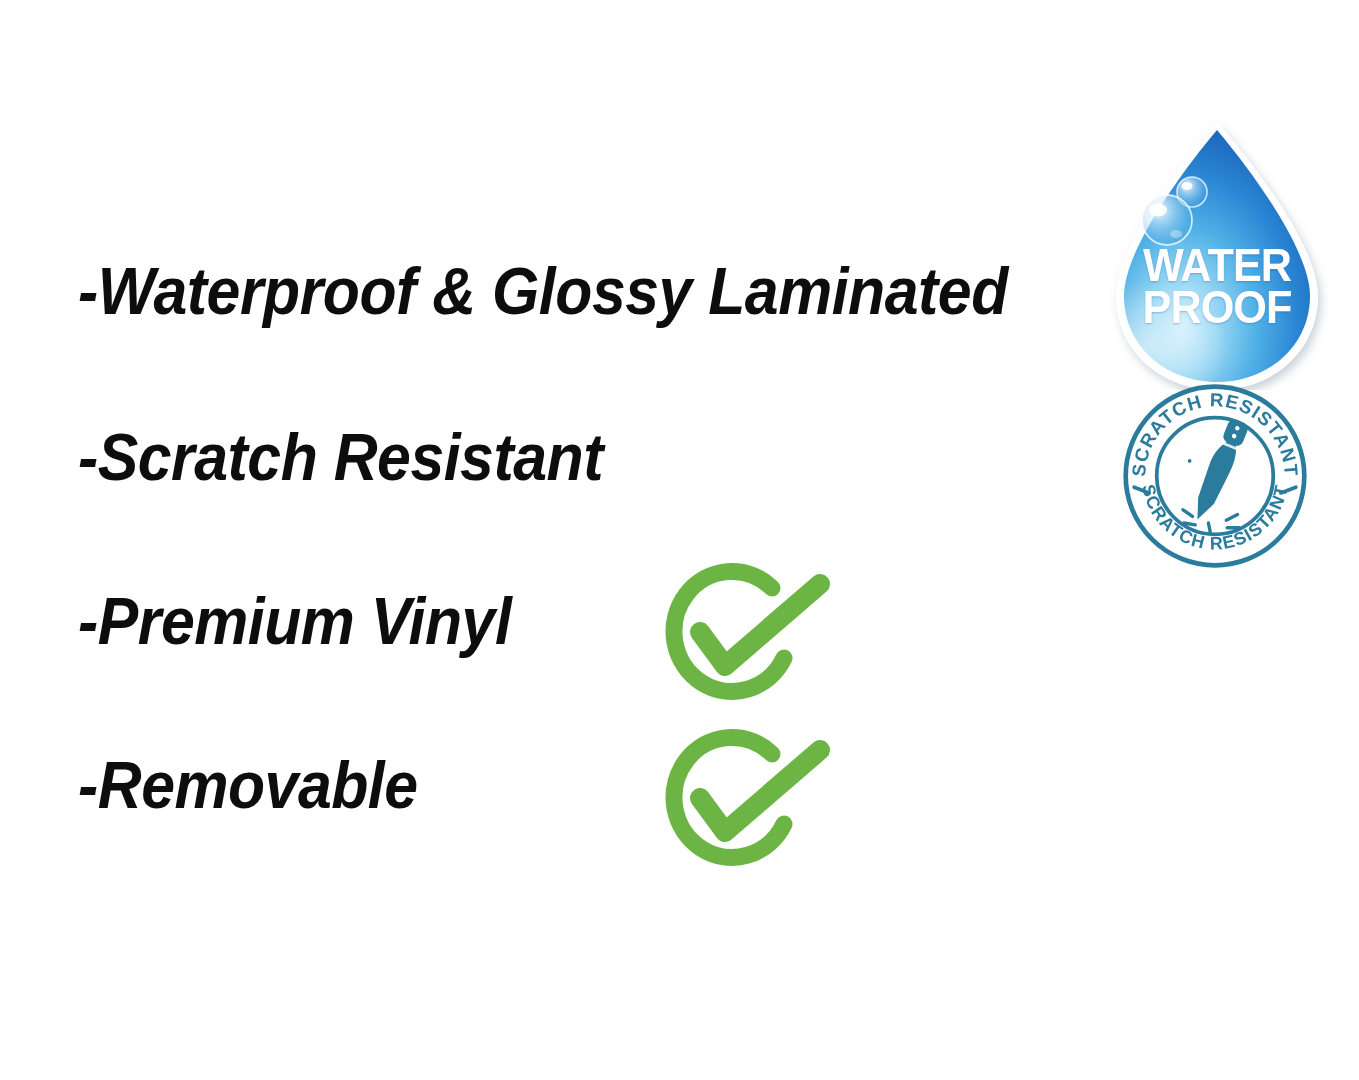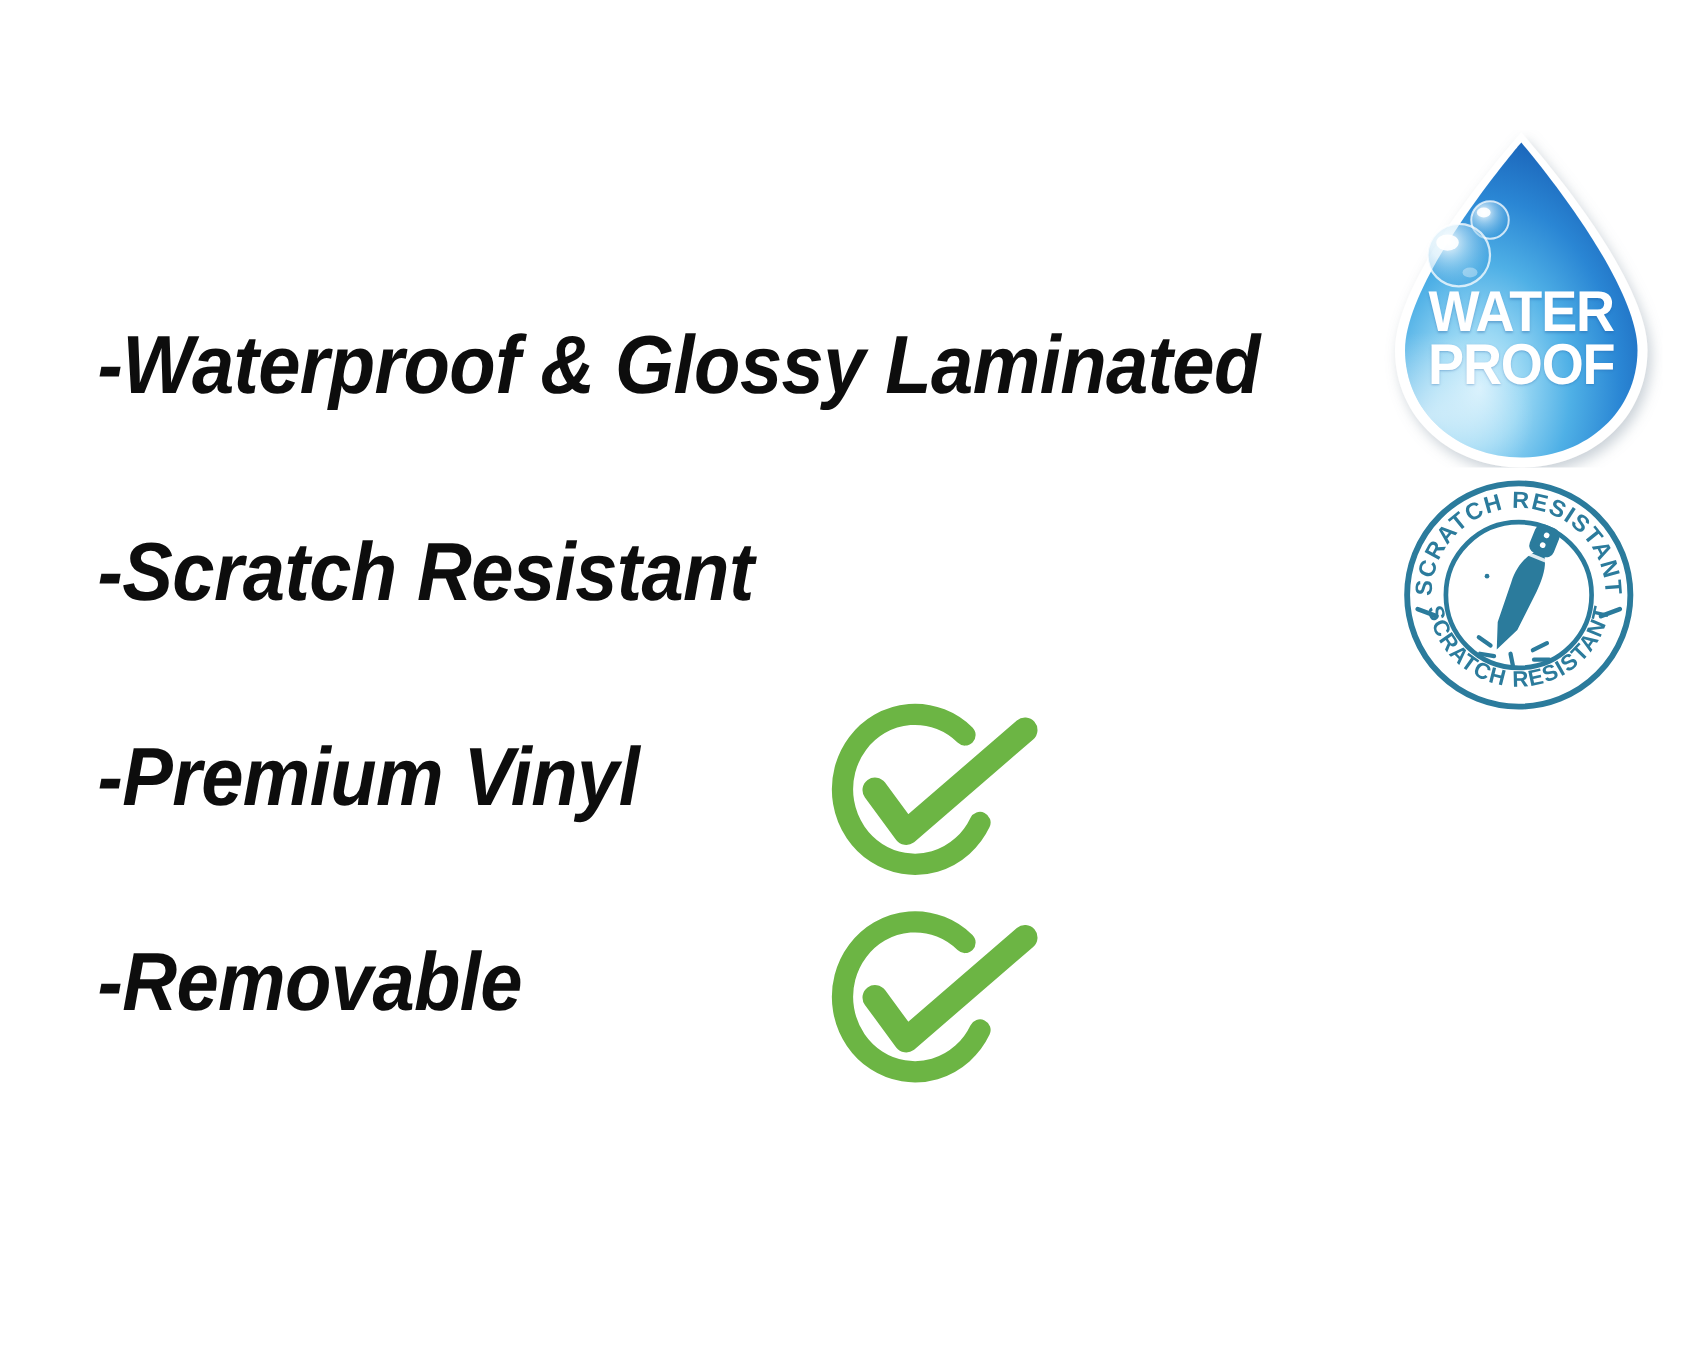--- a/index.html
+++ b/index.html
@@ -31,21 +31,21 @@
     transform-origin: left center;
     line-height: 1;
   }
   #line-0 { left: 78px;  top: 258px; font-size: 66px; }
   #line-1 { left: 78px;  top: 424px; font-size: 66px; }
   #line-2 { left: 78px;  top: 588px; font-size: 66px; }
   #line-3 { left: 78px;  top: 752px; font-size: 66px; }
 
   
   .badge-wrap { position: absolute; }
-  #waterproof-badge { left: 1104px; top: 104px;  width: 226px; height: 270px; }
+  #waterproof-badge { left: 1104px; top: 120px;  width: 226px; height: 270px; }
   #scratch-badge    { left: 1117px; top: 382px;  width: 196px; height: 188px; }
   #check-0          { left: 640px;  top: 562px;  width: 200px; height: 150px; }
   #check-1          { left: 640px;  top: 728px;  width: 200px; height: 150px; }
 
   .badge-wrap svg { display: block; width: 100%; height: 100%; }
 
   .drop-label {
     position: absolute;
     left: 0; right: 0;
     text-align: center;

